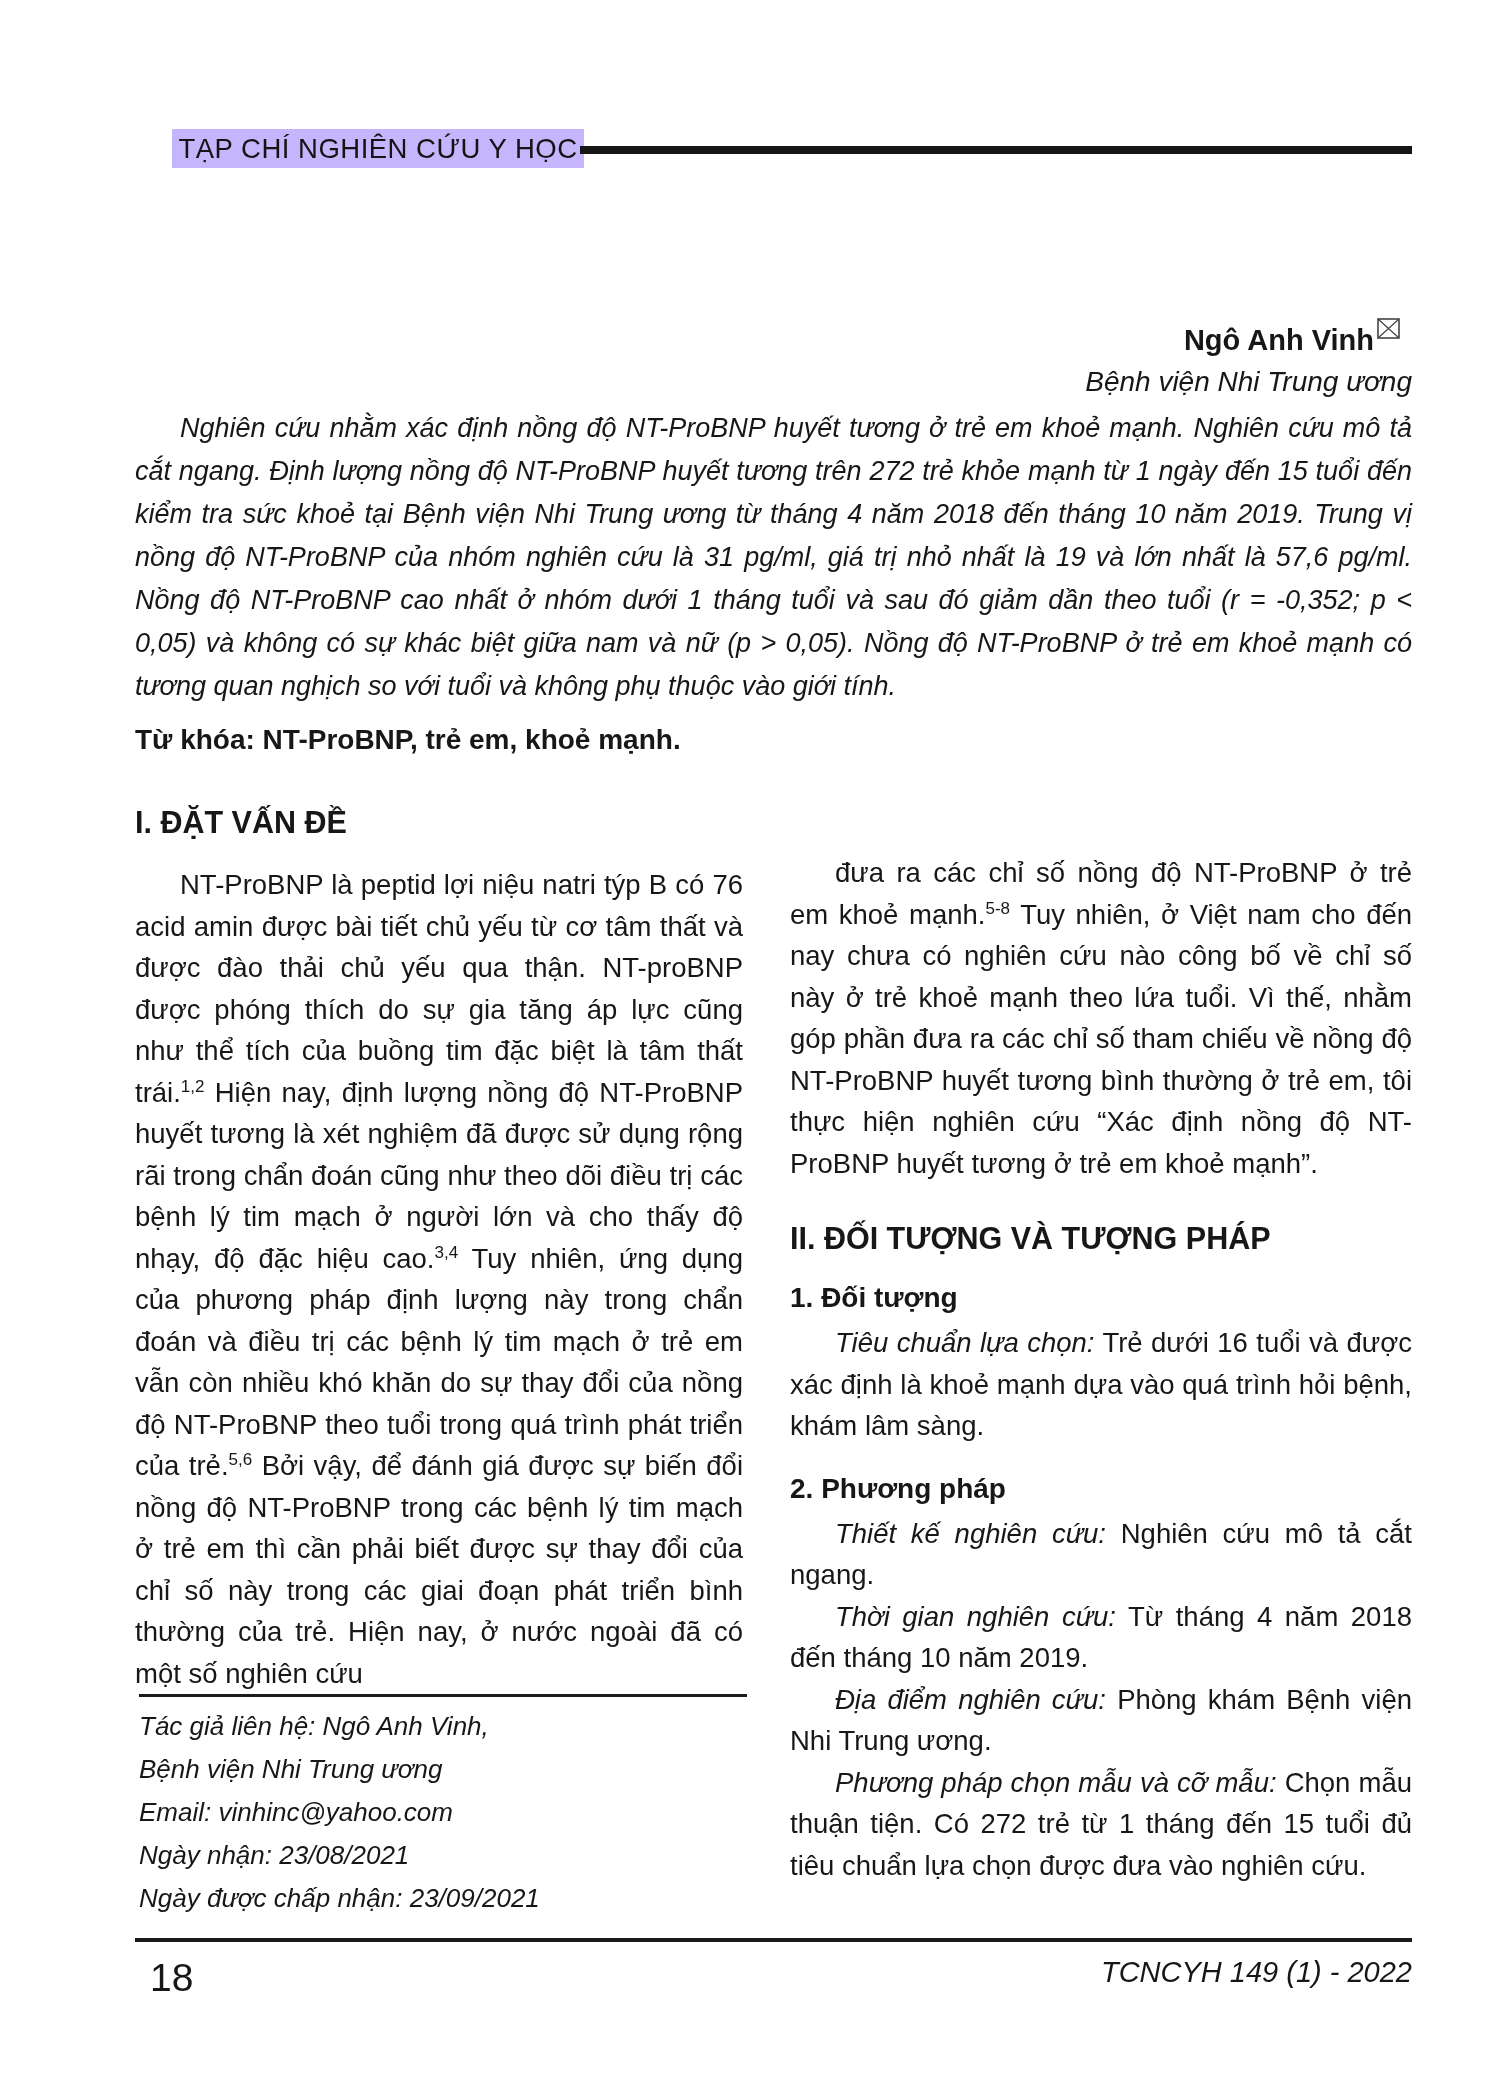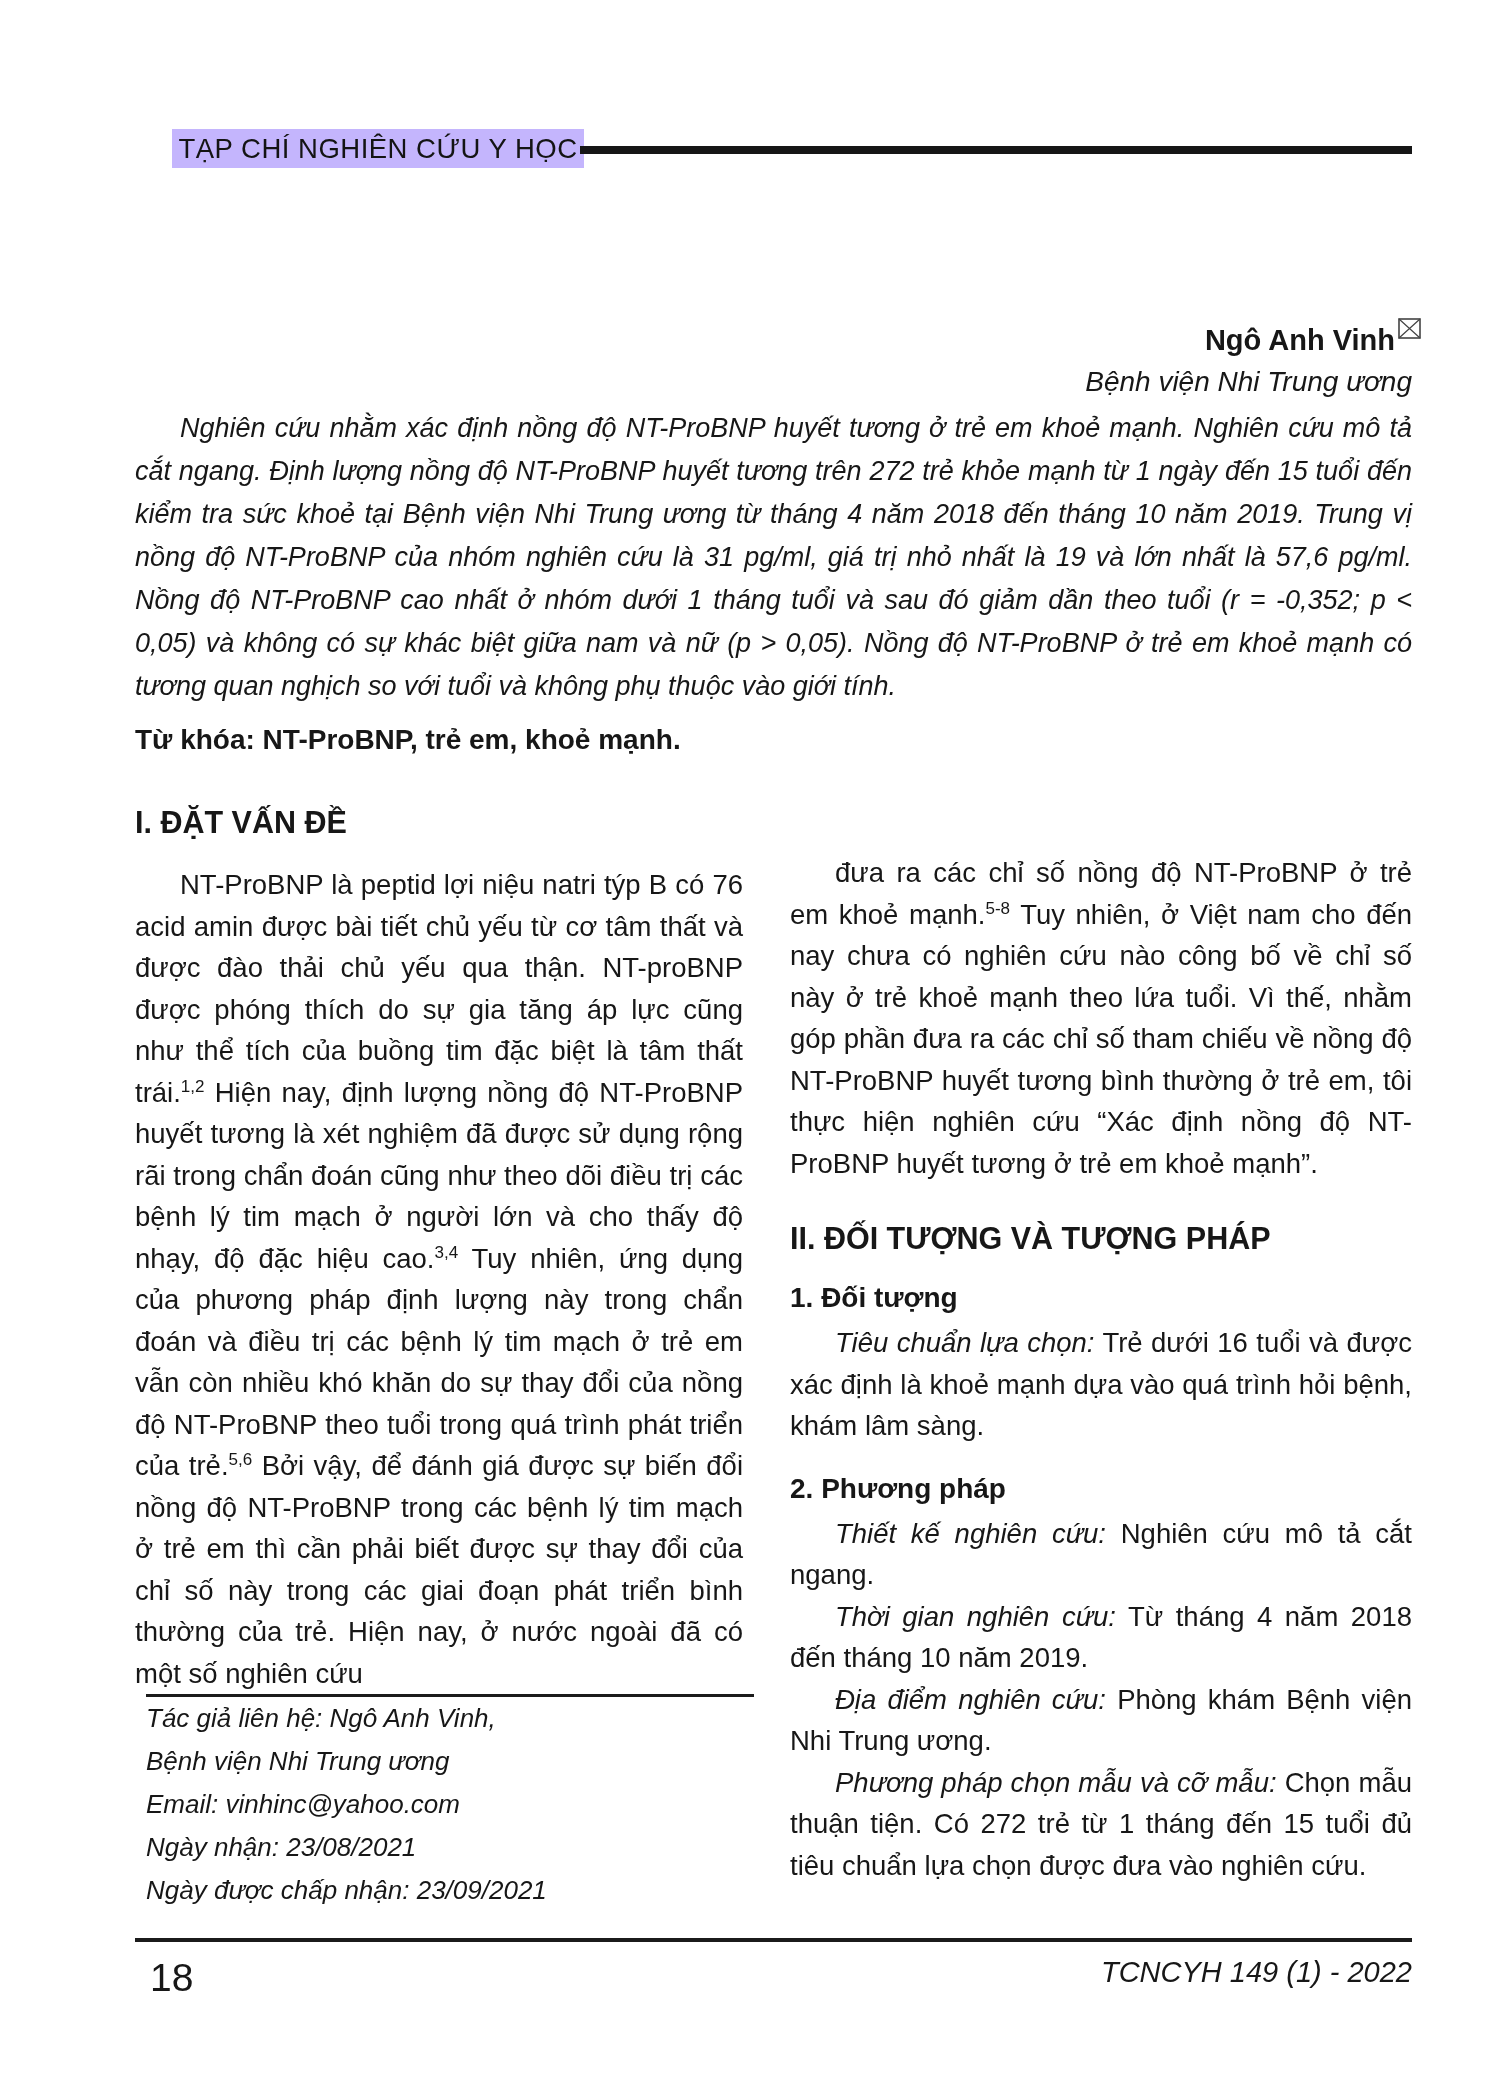--- a/index.html
+++ b/index.html
@@ -12,21 +12,21 @@
     position:absolute; left:172px; top:129px; width:412px; height:39px;
     background:#c4b5fd; color:#141414; font-size:27.5px;
     display:flex; align-items:center; justify-content:center; letter-spacing:0.5px;
   }
   .rule-top { position:absolute; left:580px; top:146px; width:832px; height:8px; background:#161616; }
   .title {
     position:absolute; left:85px; right:85px; top:218px; text-align:center;
     font-size:40px; font-weight:bold; letter-spacing:0px;
   }
   .author {
-    position:absolute; right:76px; top:318px; font-size:29px; font-weight:bold; text-align:right;
+    position:absolute; right:97px; top:318px; font-size:29px; font-weight:bold; text-align:right;
   }
   .author .mail { display:inline-block; vertical-align:super; margin-left:3px; }
   .affiliation {
     position:absolute; right:85px; top:366px; font-size:28px; font-style:italic; text-align:right;
   }
   .abstract {
     position:absolute; left:135px; right:85px; top:407px;
     font-size:27px; font-style:italic; line-height:43px; text-align:justify; text-indent:45px;
   }
   .keywords { position:absolute; left:135px; top:724px; font-size:28px; font-weight:bold; }
@@ -35,22 +35,22 @@
   .col-right { left:790px; top:852px; width:622px; }
   .col h2 { font-size:30.5px; font-weight:bold; line-height:36px; text-align:left; }
   .col-left h2 { margin-bottom:24px; }
   .col-right h2 { margin-top:36px; }
   .col h3 { font-size:28px; font-weight:bold; line-height:32px; margin-top:26px; text-align:left; }
   .body-p { text-indent:45px; }
   .col-right .body-p + .body-p { margin-top:0; }
   .col-right h3 + .body-p { margin-top:8px; }
   sup { font-size:0.62em; line-height:0; vertical-align:super; }
   .footnote {
-    position:absolute; left:146px; top:1694px; width:608px; background:#ffffff;
-    border-top:3px solid #1b1b1b; padding-top:0;
+    position:absolute; left:139px; top:1694px; width:608px; background:#ffffff;
+    border-top:3px solid #1b1b1b; padding-top:8px;
     font-size:26px; font-style:italic; line-height:43px; text-align:left;
   }
   .rule-bottom { position:absolute; left:135px; top:1938px; width:1277px; height:4px; background:#1b1b1b; }
   .page-num { position:absolute; left:150px; top:1956px; font-size:39px; }
   .journal-ref { position:absolute; right:85px; top:1956px; font-size:29px; font-style:italic;margin-left:44px; }
   .mail svg { display:block; }
 </style>
 </head>
 <body>
 

